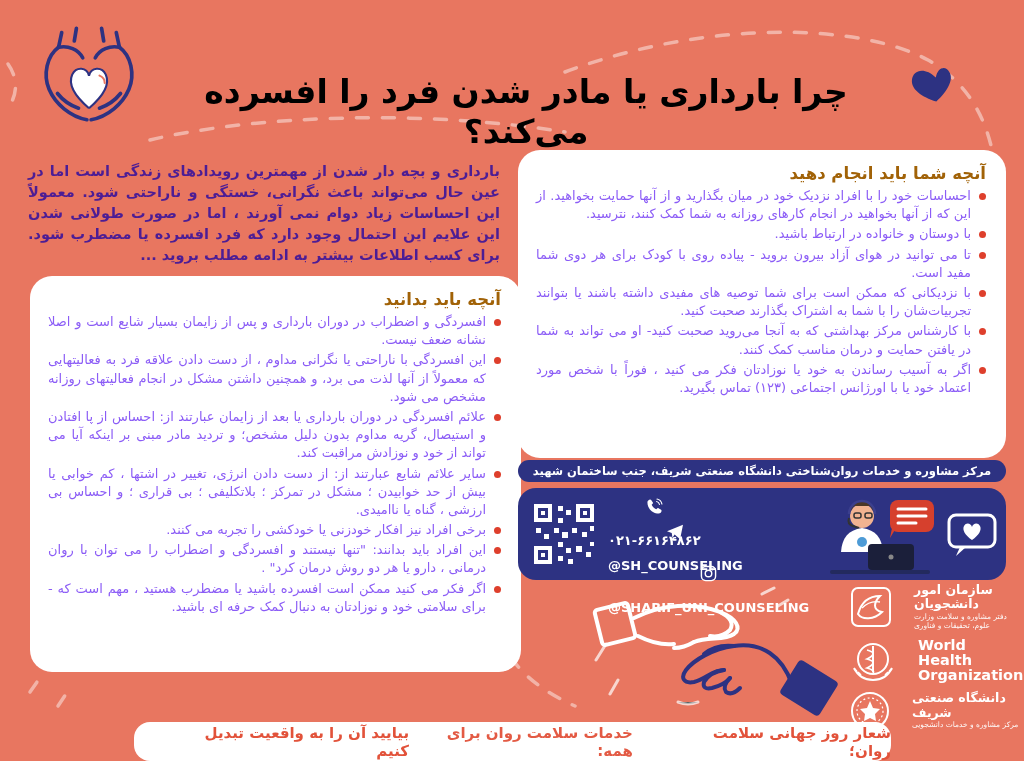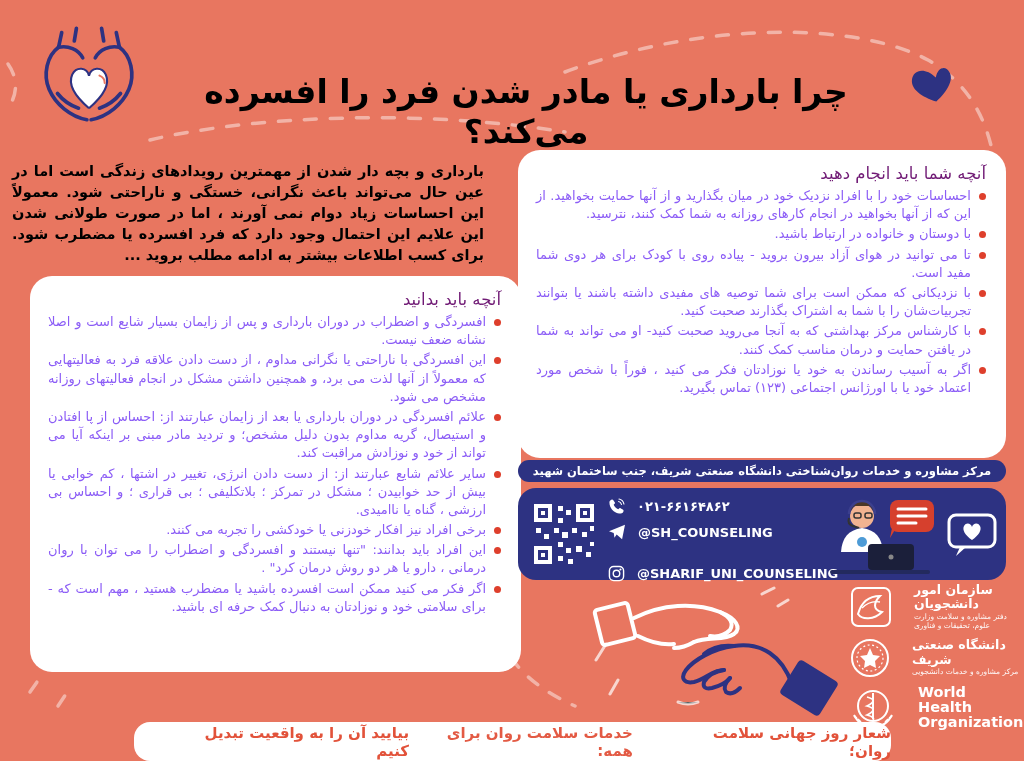--- a/index.html
+++ b/index.html
@@ -10,47 +10,47 @@
   .decor{position:absolute;inset:0;pointer-events:none;z-index:0;}
 
   
   .hands{position:absolute;left:26px;top:20px;width:126px;height:126px;z-index:1;}
 
   
   .title{position:absolute;left:150px;top:50px;width:752px;z-index:1;
          color:#000000;font-size:33px;font-weight:800;text-align:center;direction:rtl;line-height:1.2;}
 
   
-  .intro{position:absolute;left:12px;top:146px;width:472px;z-index:1;
-         color:#000000;font-size:14.5px;font-weight:700;line-height:1.45;
+  .intro{position:absolute;left:28px;top:146px;width:472px;z-index:1;
+         color:#4c1d95;font-size:14.5px;font-weight:700;line-height:1.45;
          direction:rtl;text-align:justify;}
 
   
   .card{position:absolute;background:#FFFFFF;border-radius:22px;z-index:1;
         padding:12px 20px 10px 18px;box-sizing:border-box;direction:rtl;overflow:hidden;}
   .card-know{left:30px;top:276px;width:491px;height:396px;}
   .card-do{left:518px;top:150px;width:488px;height:308px;}
-  .card h2{margin:2px 0 4px 0;font-size:16.5px;font-weight:400;color:#701a75;}
+  .card h2{margin:2px 0 4px 0;font-size:16.5px;font-weight:700;color:#a16207;}
   .card ul{list-style:none;margin:0;padding:0;}
   .card li{position:relative;padding-right:15px;margin:0 0 2px 0;
            color:#8b5cf6;font-size:13px;line-height:1.4;text-align:justify;}
   .card li::before{content:"";position:absolute;right:0;top:6px;width:7px;height:7px;
                    border-radius:50%;background:#DE3F2C;}
 
   
   .addr{position:absolute;left:518px;top:460px;width:488px;height:22px;z-index:1;
         background:#2D3282;border-radius:11px;color:#FFFFFF;
         font-size:11.5px;font-weight:700;line-height:22px;text-align:center;direction:rtl;}
 
   
   .banner{position:absolute;left:518px;top:488px;width:488px;height:92px;z-index:1;
           background:#2D3282;border-radius:18px;}
   .qr{position:absolute;left:14px;top:14px;width:64px;height:64px;}
-  .contact-row{position:absolute;left:90px;display:flex;align-items:center;gap:12px;
-               color:#FFFFFF;font-weight:700;font-size:13px;}
+  .contact-row{position:absolute;left:90px;display:flex;align-items:center;gap:18px;
+               color:#FFFFFF;font-weight:700;font-size:13px;flex-direction:column;}
   .contact-row .num{direction:ltr;letter-spacing:1px;}
   .row-phone{top:10px;}
   .row-telegram{top:36px;}
   .row-instagram{top:77px;}
   .operator{position:absolute;left:298px;top:6px;width:126px;height:82px;}
   .heart-bubble{position:absolute;left:428px;top:24px;width:52px;height:46px;}
 
   
   .logos{position:absolute;left:850px;top:583px;width:172px;z-index:1;color:#FFFFFF;}
   .logo-row{display:flex;align-items:center;gap:22px;margin-bottom:7px;}
@@ -221,42 +221,42 @@
         <path d="M8 28 C12 14 20 10 30 10 C24 16 22 24 32 26 C24 34 12 34 8 28 z" fill="none" stroke="#FFFFFF" stroke-width="2"></path>
         <path d="M12 22 q8 -8 18 -6" fill="none" stroke="#FFFFFF" stroke-width="1.4"></path>
       </svg>
       <div class="logo-text">
         <div class="logo-title-fa">سازمان امور دانشجویان</div>
         <div class="logo-sub-fa">دفتر مشاوره و سلامت وزارت علوم، تحقیقات و فناوری</div>
       </div>
     </div>
 
     <div class="logo-row">
-      <svg class="logo-emblem" width="40" height="40" viewBox="0 0 40 40">
-        <circle cx="20" cy="20" r="18" fill="none" stroke="#FFFFFF" stroke-width="2"></circle>
-        <circle cx="20" cy="20" r="13" fill="none" stroke="#FFFFFF" stroke-width="1.2" stroke-dasharray="2 2.5"></circle>
-        <path d="M20 10 l3 7 7 1 -5 5 1 7 -6 -3 -6 3 1 -7 -5 -5 7 -1 z" fill="#FFFFFF"></path>
-      </svg>
-      <div class="logo-text">
-        <div class="logo-title-fa">دانشگاه صنعتی شریف</div>
-        <div class="logo-sub-fa">مرکز مشاوره و خدمات دانشجویی</div>
-      </div>
-    </div>
-
-    <div class="logo-row">
       <svg class="logo-emblem" width="46" height="46" viewBox="0 0 46 46">
         <circle cx="23" cy="21" r="15" fill="none" stroke="#FFFFFF" stroke-width="2"></circle>
         <path d="M23 8 v26" stroke="#FFFFFF" stroke-width="2"></path>
         <path d="M17 12 q12 3 0 9 q12 3 0 9 q8 2 6 5" fill="none" stroke="#FFFFFF" stroke-width="1.8"></path>
         <path d="M4 30 q6 12 19 12 q13 0 19 -12" fill="none" stroke="#FFFFFF" stroke-width="2"></path>
         <path d="M7 33 l-3 -2 M11 37 l-3 -3 M39 33 l3 -2 M35 37 l3 -3" stroke="#FFFFFF" stroke-width="1.5"></path>
       </svg>
       <div class="logo-text">
         <div class="logo-title-en">World Health</div>
         <div class="logo-title-en">Organization</div>
+      </div>
+    </div>
+
+    <div class="logo-row">
+      <svg class="logo-emblem" width="40" height="40" viewBox="0 0 40 40">
+        <circle cx="20" cy="20" r="18" fill="none" stroke="#FFFFFF" stroke-width="2"></circle>
+        <circle cx="20" cy="20" r="13" fill="none" stroke="#FFFFFF" stroke-width="1.2" stroke-dasharray="2 2.5"></circle>
+        <path d="M20 10 l3 7 7 1 -5 5 1 7 -6 -3 -6 3 1 -7 -5 -5 7 -1 z" fill="#FFFFFF"></path>
+      </svg>
+      <div class="logo-text">
+        <div class="logo-title-fa">دانشگاه صنعتی شریف</div>
+        <div class="logo-sub-fa">مرکز مشاوره و خدمات دانشجویی</div>
       </div>
     </div>
   </div>
 
   <svg class="handshake" viewBox="0 0 268 142">
     <g fill="none" stroke="#FFFFFF" stroke-width="4" stroke-linecap="round" stroke-linejoin="round">
       <rect x="16" y="22" width="34" height="36" rx="3" transform="rotate(-14 33 40)"></rect>
       <path d="M52 34 C80 20 112 18 138 28 C154 34 160 44 152 50 C142 57 126 52 112 58"></path>
       <path d="M138 28 q16 8 10 18 q-8 8 -20 6"></path>
       <path d="M112 58 q-10 6 -20 6"></path>

